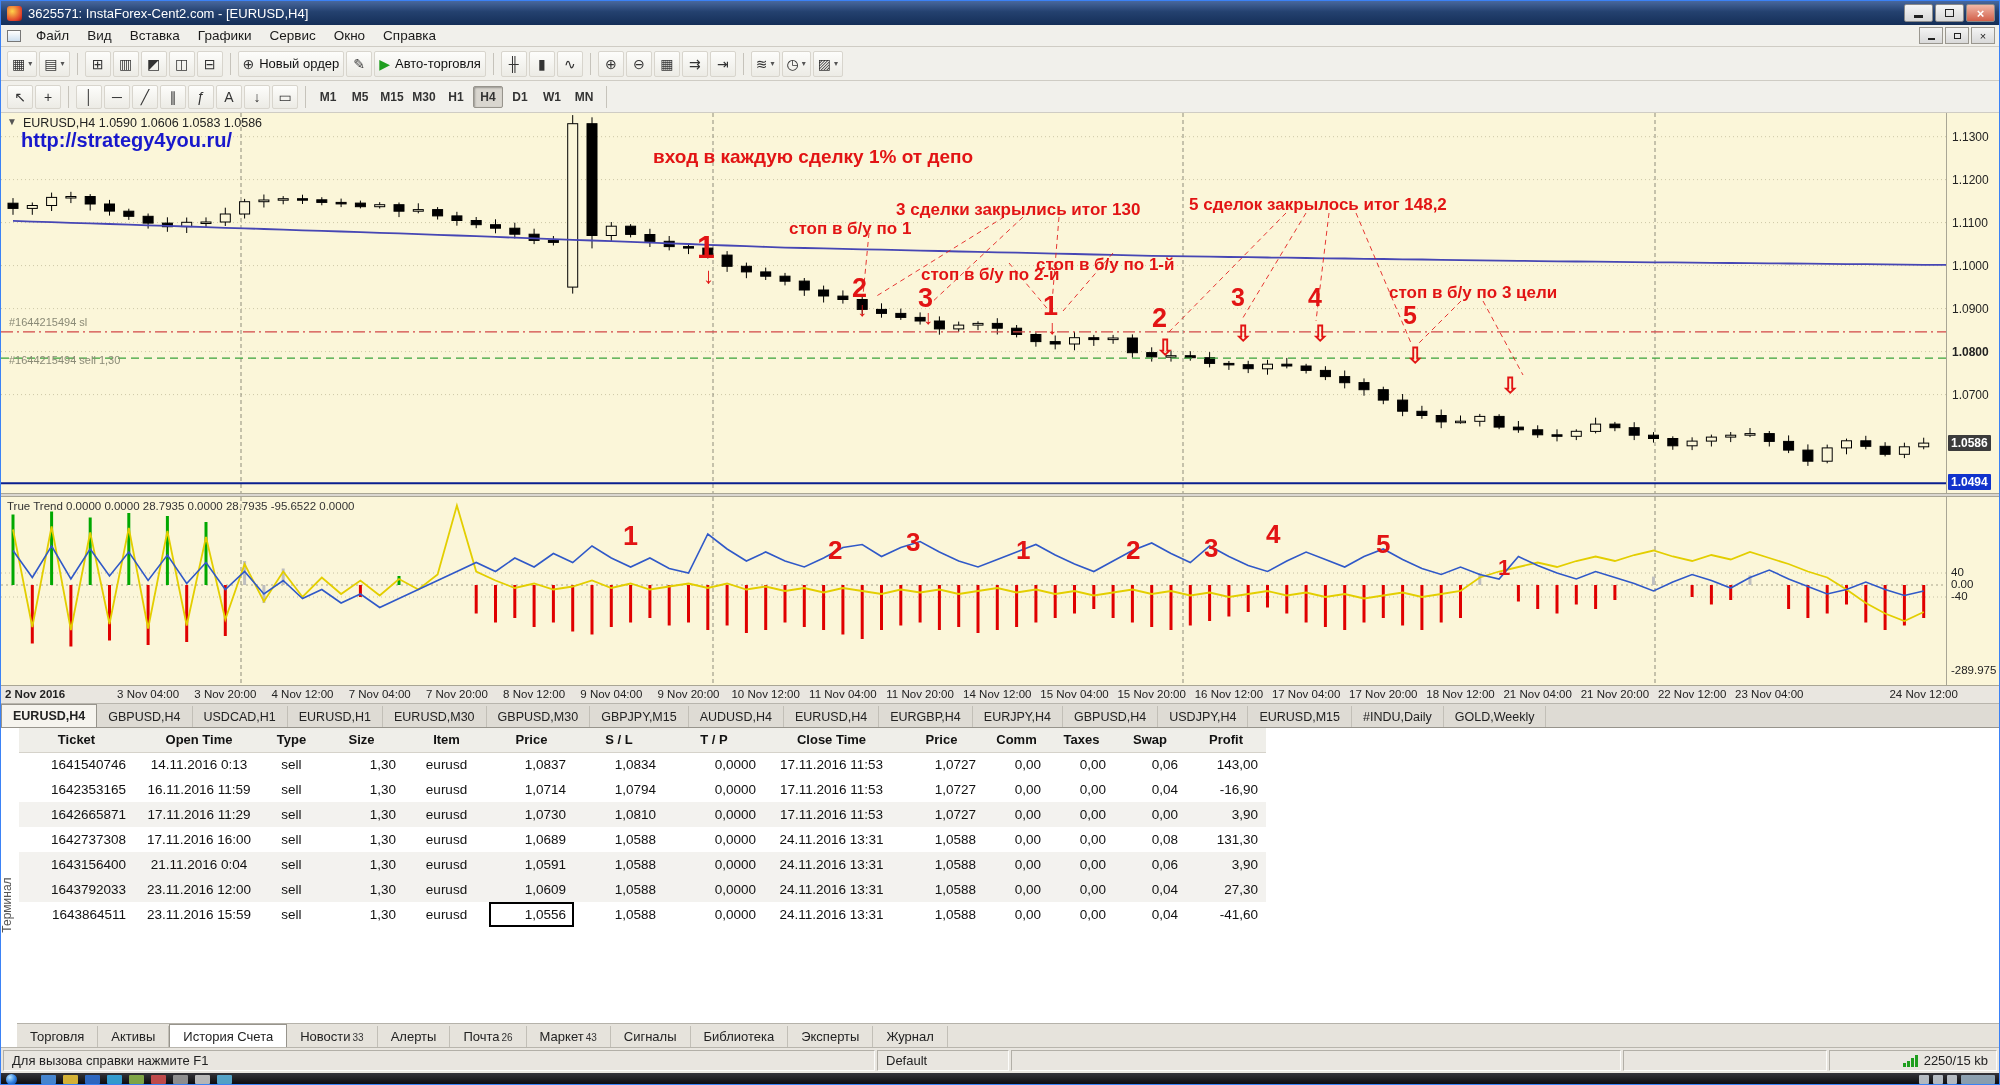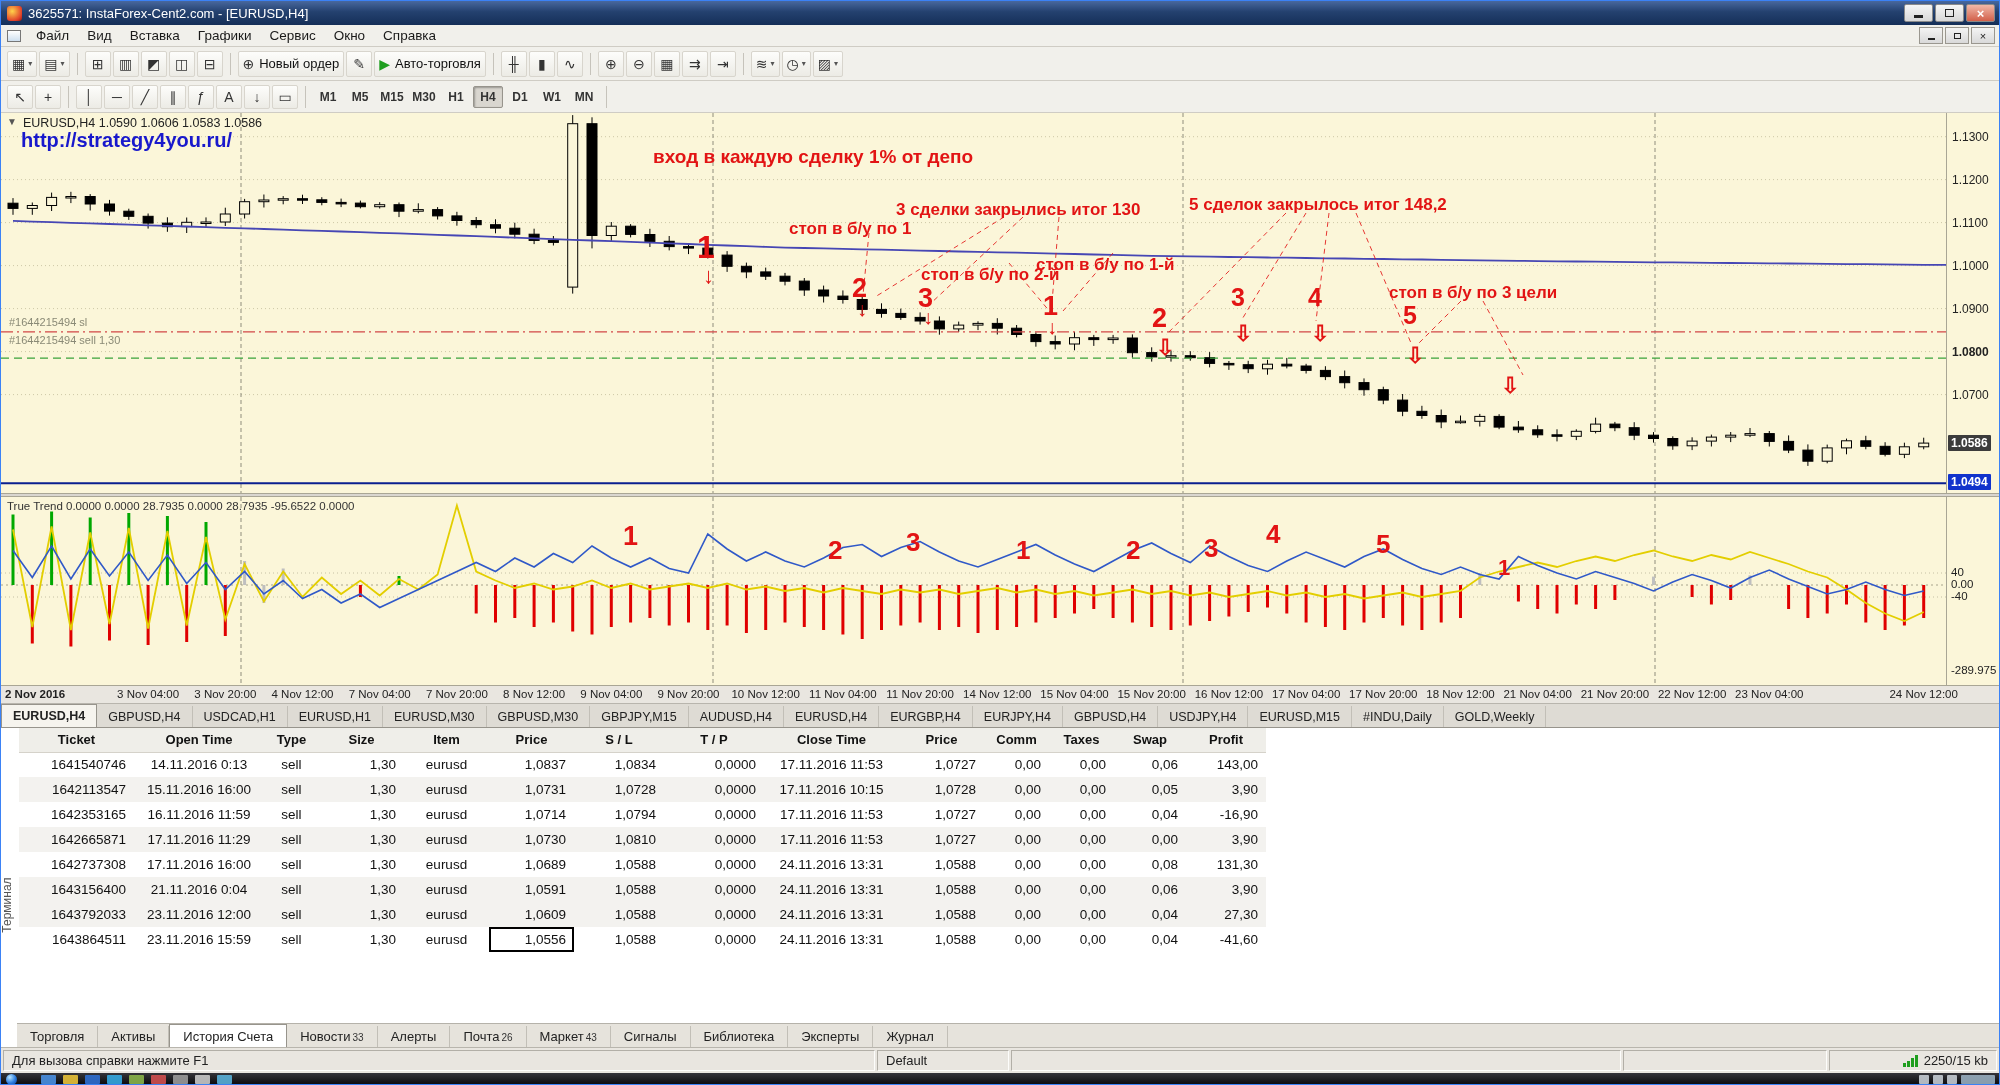--- a/index.html
+++ b/index.html
@@ -45,21 +45,21 @@
 .time-label{position:absolute;top:2px;transform:translateX(-50%);white-space:nowrap}
 .time-label.first{transform:none}
 .ctabs{position:absolute;top:590px;left:0;width:2000px;height:24px;background:#DEDBD4;border-top:1px solid #b8b5ad;display:flex;align-items:flex-end}
 .ctab{height:21px;padding:3px 11px;font-size:12.5px;color:#222;border-right:1px solid #c2bfb7;display:flex;align-items:center;white-space:nowrap}
 .ctab.active{background:#F6F4EE;border:1px solid #97948c;border-bottom:none;height:23px;font-weight:bold}
 .symbol-label{position:absolute;left:22px;top:3px;font-size:12.5px;color:#222;white-space:nowrap}
 .oneclick{position:absolute;left:6px;top:3px;font-size:10px;color:#555}
 .watermark{position:absolute;left:20px;top:16px;font-size:20px;font-weight:bold;color:#1818cc;white-space:nowrap}
 .tl-label{position:absolute;left:8px;font-size:11px;color:#8a8a76;white-space:nowrap}
 .sl-label{top:203px}
-.sell-label{top:221px}
+.sell-label{top:241px}
 .ann{position:absolute;color:#e21414;font-weight:bold;white-space:nowrap;line-height:1}
 .ind-label{position:absolute;left:6px;top:3px;font-size:11.5px;color:#333;white-space:nowrap}
 
 .terminal{position:relative;width:2000px;height:320px;background:#fff;border-top:1px solid #97948c}
 .htable{border-collapse:collapse;margin-left:18px;font-size:13.5px;color:#111;table-layout:fixed}
 .htable th{height:24px;font-size:13px;font-weight:bold;background:#EFEEE9;border-bottom:1px solid #d5d2ca;white-space:nowrap;text-align:center}
 .htable td{height:25px;padding:0 8px;white-space:nowrap;overflow:hidden}
 .htable tr.alt{background:#F3F2EF}
 .al-r{text-align:right}.al-c{text-align:center}
 .focus-cell{outline:2px solid #000;outline-offset:-2px}
@@ -739,36 +739,20 @@
             <td class="al-r">1,0837</td>
             <td class="al-r">1,0834</td>
             <td class="al-r">0,0000</td>
             <td class="al-c">17.11.2016 11:53</td>
             <td class="al-r">1,0727</td>
             <td class="al-r">0,00</td>
             <td class="al-r">0,00</td>
             <td class="al-r">0,06</td>
             <td class="al-r">143,00</td>
           </tr>
-          <tr class="alt">
-            <td class="al-r">1642113547</td>
-            <td class="al-c">15.11.2016 16:00</td>
-            <td class="al-c">sell</td>
-            <td class="al-r">1,30</td>
-            <td class="al-c">eurusd</td>
-            <td class="al-r">1,0731</td>
-            <td class="al-r">1,0728</td>
-            <td class="al-r">0,0000</td>
-            <td class="al-c">17.11.2016 10:15</td>
-            <td class="al-r">1,0728</td>
-            <td class="al-r">0,00</td>
-            <td class="al-r">0,00</td>
-            <td class="al-r">0,05</td>
-            <td class="al-r">3,90</td>
-          </tr>
           <tr class="">
             <td class="al-r">1642353165</td>
             <td class="al-c">16.11.2016 11:59</td>
             <td class="al-c">sell</td>
             <td class="al-r">1,30</td>
             <td class="al-c">eurusd</td>
             <td class="al-r">1,0714</td>
             <td class="al-r">1,0794</td>
             <td class="al-r">0,0000</td>
             <td class="al-c">17.11.2016 11:53</td>

